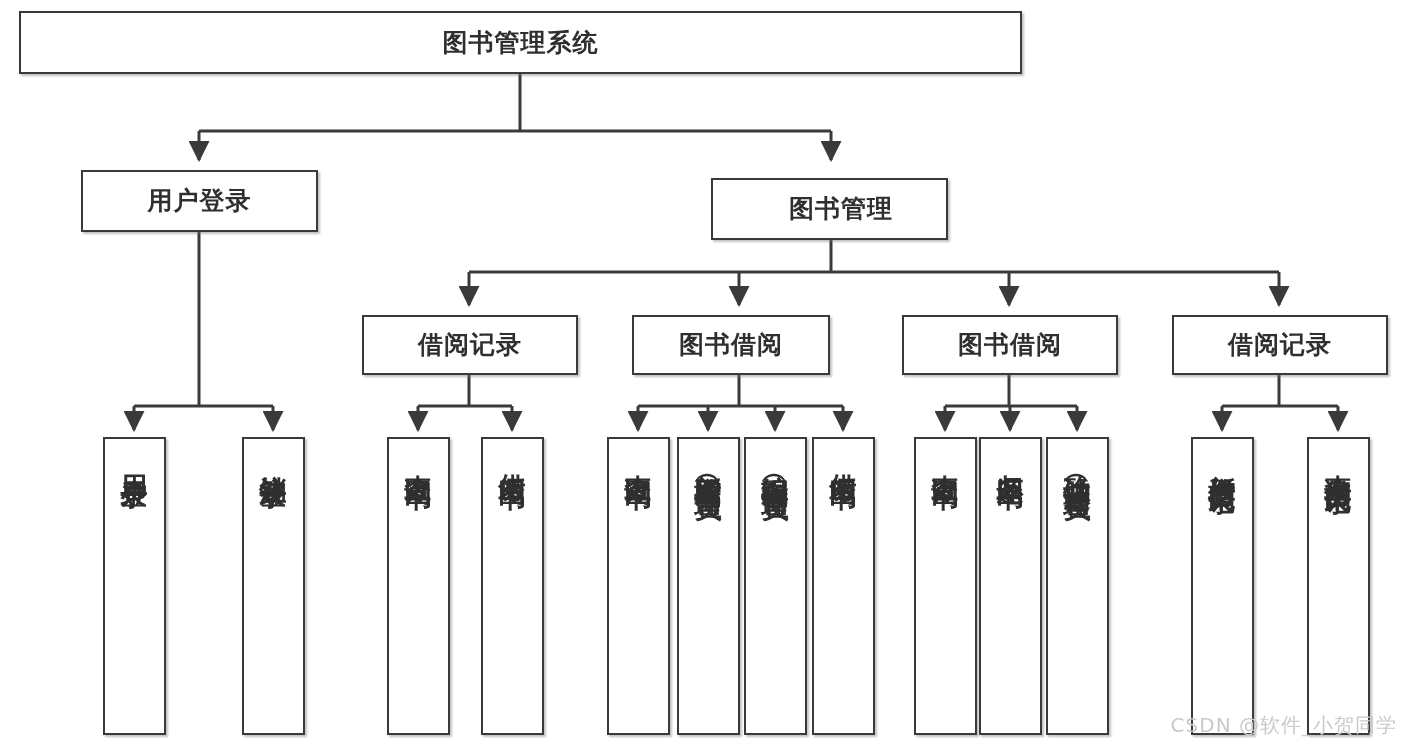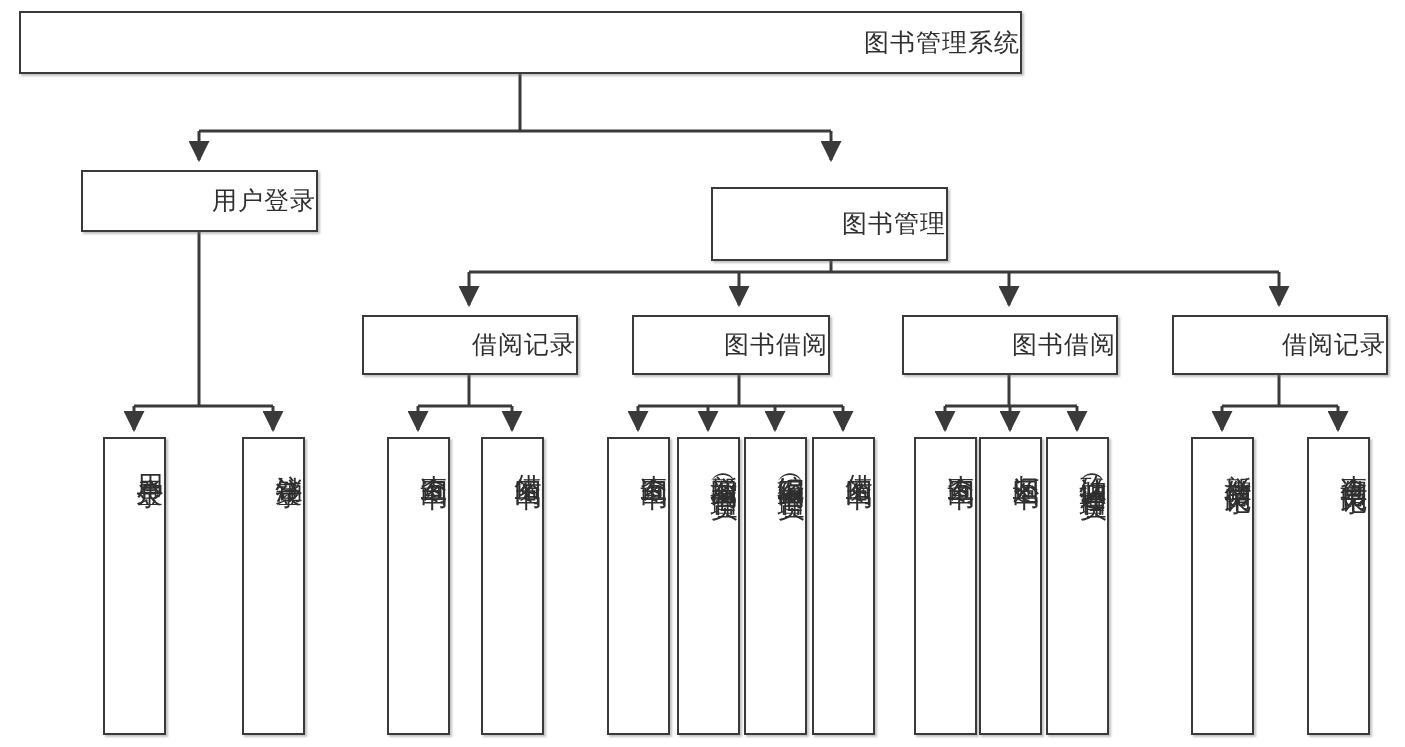--- a/index.html
+++ b/index.html
@@ -27,22 +27,23 @@
     height: 747px;
     pointer-events: none;
   }
   .node {
     position: absolute;
     box-sizing: border-box;
     background: #ffffff;
     border: 2px solid #3a3a3a;
     display: flex;
     align-items: center;
-    justify-content: flex-end;
+    justify-content: center;
     box-shadow: 2px 2px 2px rgba(120,120,120,0.45);
+    font-weight: bold;
   }
   .node-label {
     color: #2f2f2f;
     text-align: center;
     line-height: 1.18;
     white-space: nowrap;
   }
   .node.horizontal .node-label {
     font-size: 25px;
     letter-spacing: 1px;
@@ -129,21 +130,21 @@
     </g>
   </svg>
 
   <div class="node root horizontal" style="left:19px; top:11px; width:1003px; height:63px;">
     <span class="node-label">图书管理系统</span>
   </div>
 
   <div class="node horizontal" style="left:81px; top:170px; width:237px; height:62px;">
     <span class="node-label">用户登录</span>
   </div>
-  <div class="node horizontal" style="left:711px; top:187px; width:237px; height:74px;padding-left:23px;">
+  <div class="node horizontal" style="left:711px; top:178px; width:237px; height:62px;padding-left:23px;">
     <span class="node-label">图书管理</span>
   </div>
 
   <div class="node horizontal" style="left:362px; top:315px; width:216px; height:60px;">
     <span class="node-label">借阅记录</span>
   </div>
   <div class="node horizontal" style="left:632px; top:315px; width:198px; height:60px;">
     <span class="node-label">图书借阅</span>
   </div>
   <div class="node horizontal" style="left:902px; top:315px; width:216px; height:60px;">
@@ -190,14 +191,15 @@
     <span class="node-label">确认归还（管理员）</span>
   </div>
 
   <div class="node vertical" style="left:1191px; top:437px; width:63px; height:298px;">
     <span class="node-label">新增借阅记录</span>
   </div>
   <div class="node vertical" style="left:1307px; top:437px; width:63px; height:298px;">
     <span class="node-label">查询借阅记录</span>
   </div>
 
+  <div class="watermark">CSDN @软件_小贺同学</div>
 
 </div>
 
 </body></html>

